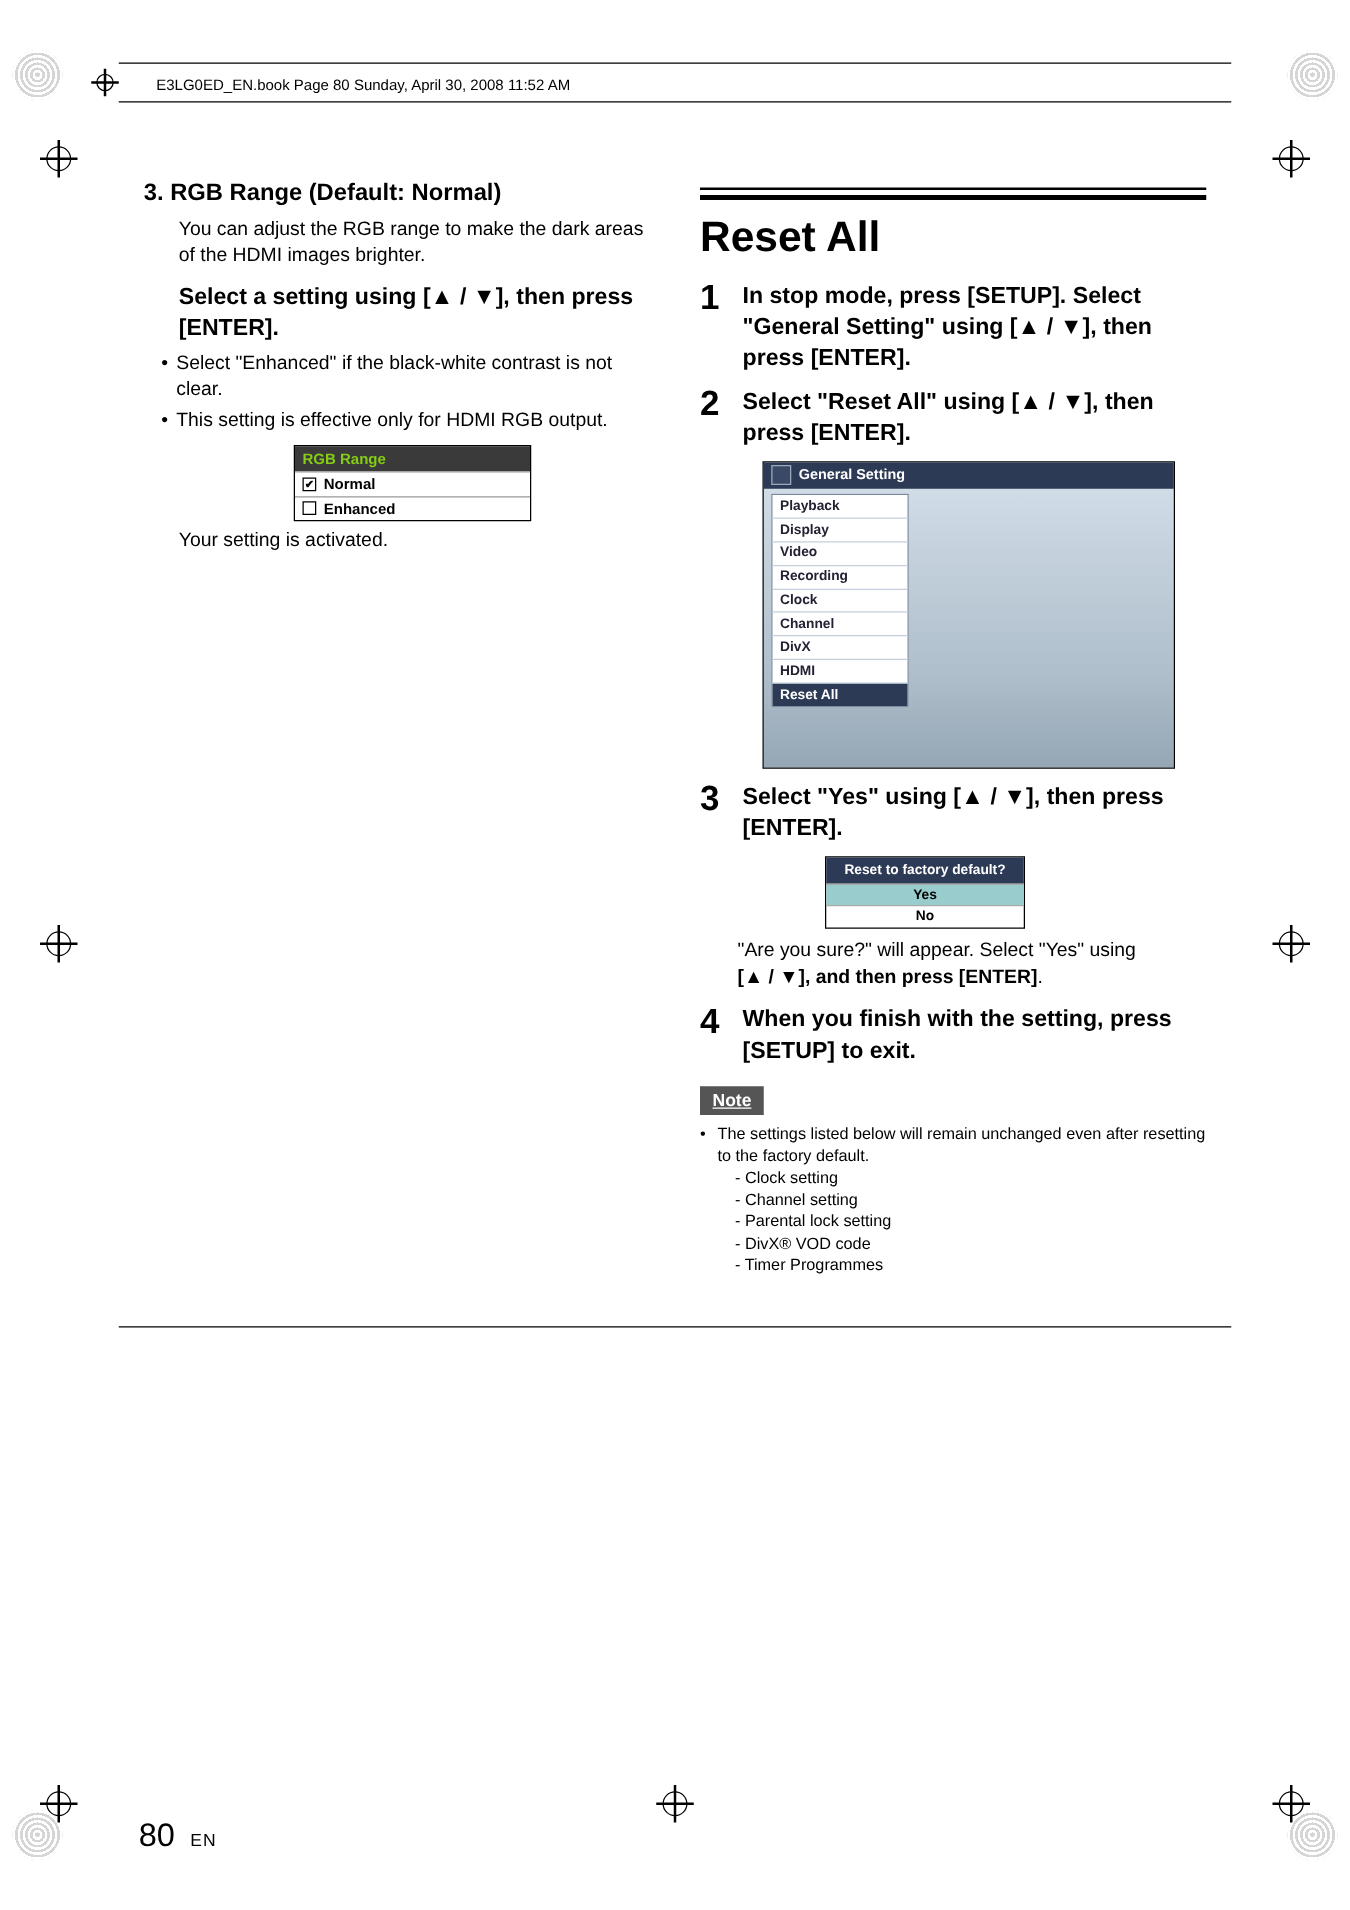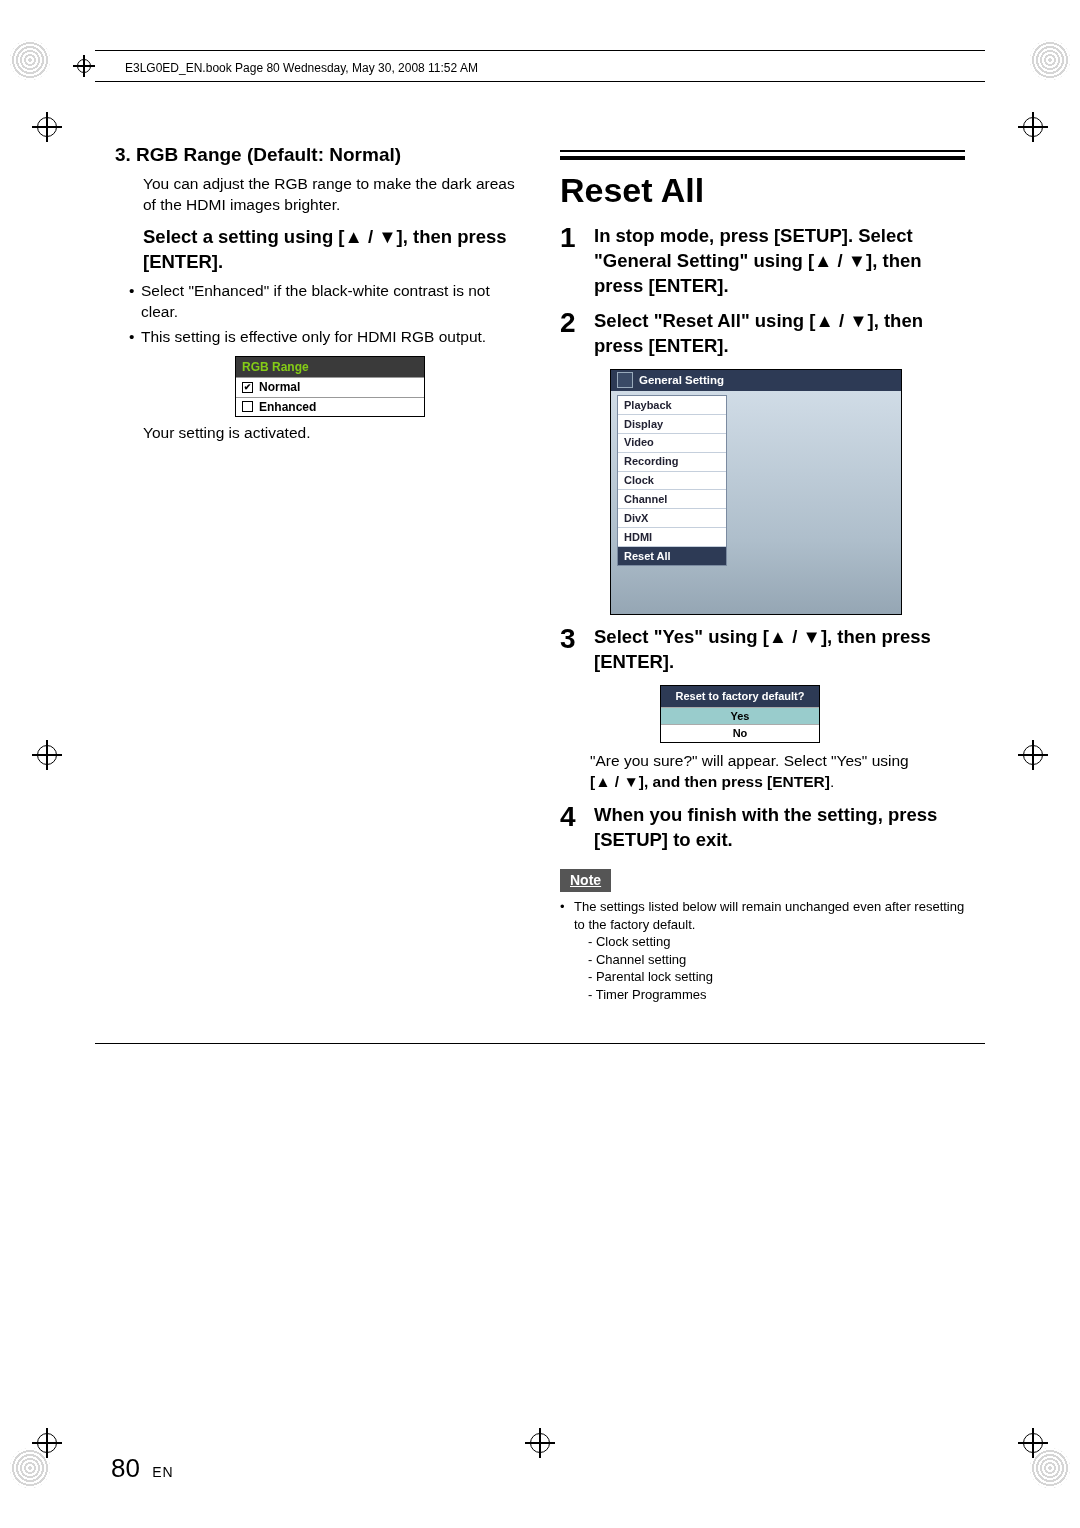--- a/index.html
+++ b/index.html
@@ -143,21 +143,21 @@
     font-weight: bold;
     line-height: 1;
     min-width: 24px;
   }
   .step .txt {
     font-weight: bold;
     font-size: 18.5px;
   }
   .osd-menu {
     border: 1.5px solid #000;
-    width: 292px;
+    width: 330px;
     margin: 10px 0 10px 50px;
     background: linear-gradient(#d5e0ea, #aebecb 70%, #95a6b4);
     font-size: 11px;
     font-weight: bold;
     padding-bottom: 48px;
   }
   .osd-menu .bar {
     background: #2d3a55; color:#fff;
     padding: 3px 8px 3px 28px;
     position:relative;
@@ -257,21 +257,21 @@
   </div>
 <div class="reg-mark" style="left:50%; margin-left:-15px; bottom:70px">
     <span class="circ"></span>
   </div>
 
 <div class="page-frame">
   <div class="running-header">
     <span class="mini-reg">
         <span class="c"></span>
       </span>
-    <span>E3LG0ED_EN.book  Page 80  Wednesday, May 30, 2008  11:52 AM</span>
+    <span>E3LG0ED_EN.book  Page 80  Sunday, April 30, 2008  11:52 AM</span>
   </div>
 
   <div class="content">
 
     <div class="col">
       <div class="h-section">3.  RGB Range (Default: Normal)</div>
       <div class="body-sm" style="margin-left:28px">You can adjust the RGB range to make the dark areas of the HDMI images brighter.</div>
       <div class="h-sub tri">Select a setting using [▲ / ▼], then press [ENTER].</div>
       <ul class="bullets">
         <li>Select "Enhanced" if the black-white contrast is not clear.</li>
@@ -343,20 +343,21 @@
         <div class="num">4</div>
         <div class="txt">When you finish with the setting, press [SETUP] to exit.</div>
       </div>
 
       <div class="note-badge">Note</div>
       <div class="note-list">
         <div class="lead">The settings listed below will remain unchanged even after resetting to the factory default.</div>
         <div class="sub">- Clock setting</div>
         <div class="sub">- Channel setting</div>
         <div class="sub">- Parental lock setting</div>
+        <div class="sub">- DivX® VOD code</div>
         <div class="sub">- Timer Programmes</div>
       </div>
     </div>
 
   </div>
 </div>
 
 <div class="page-num">
   <span class="big">80</span>
   &nbsp;<span class="sm">EN</span>

